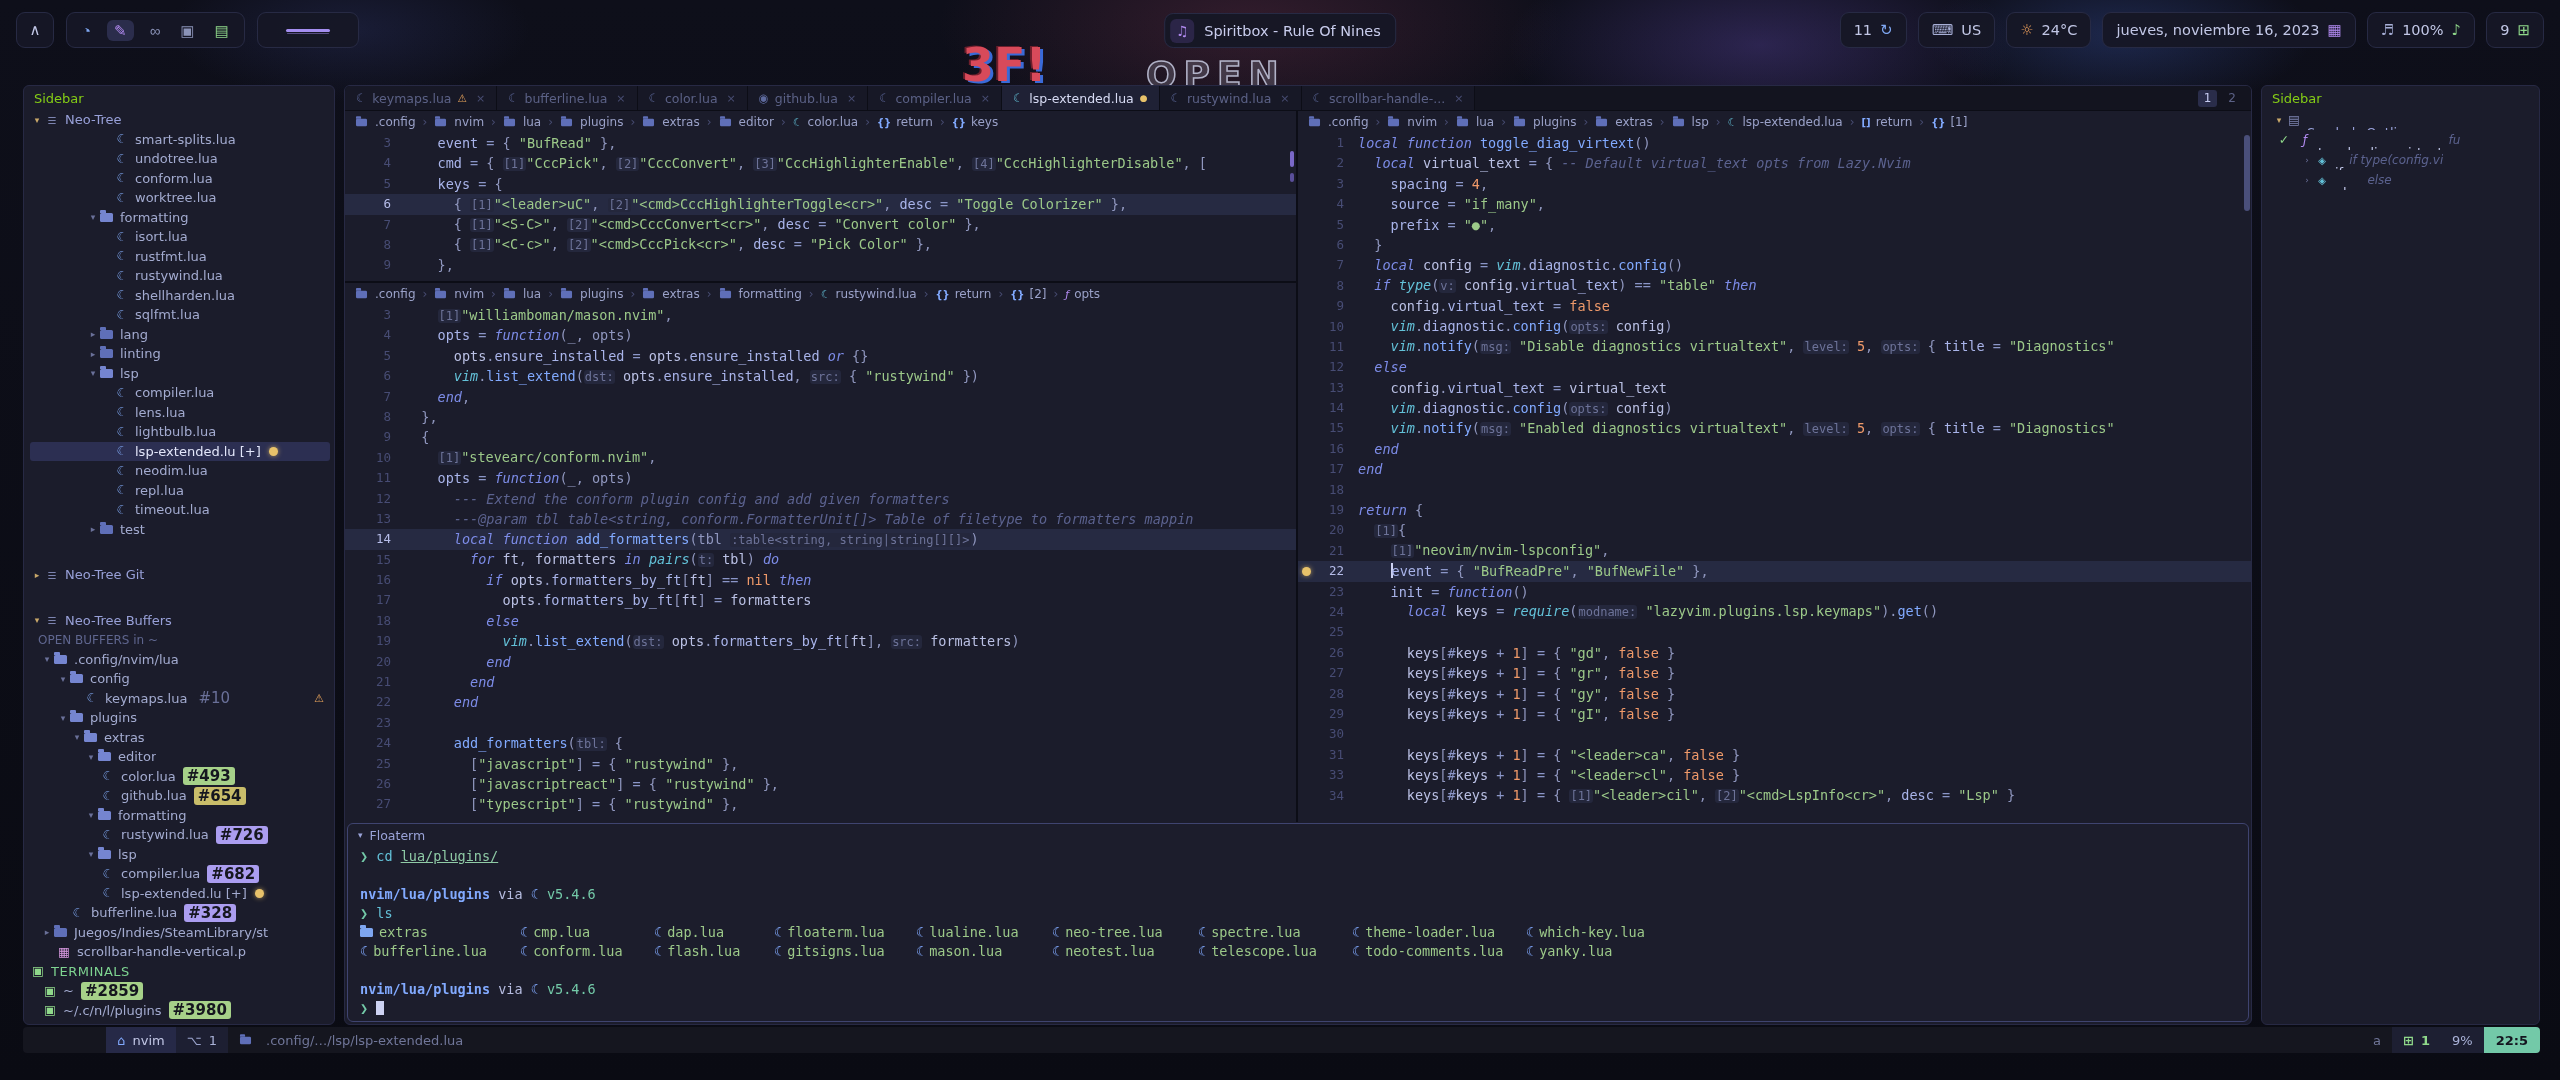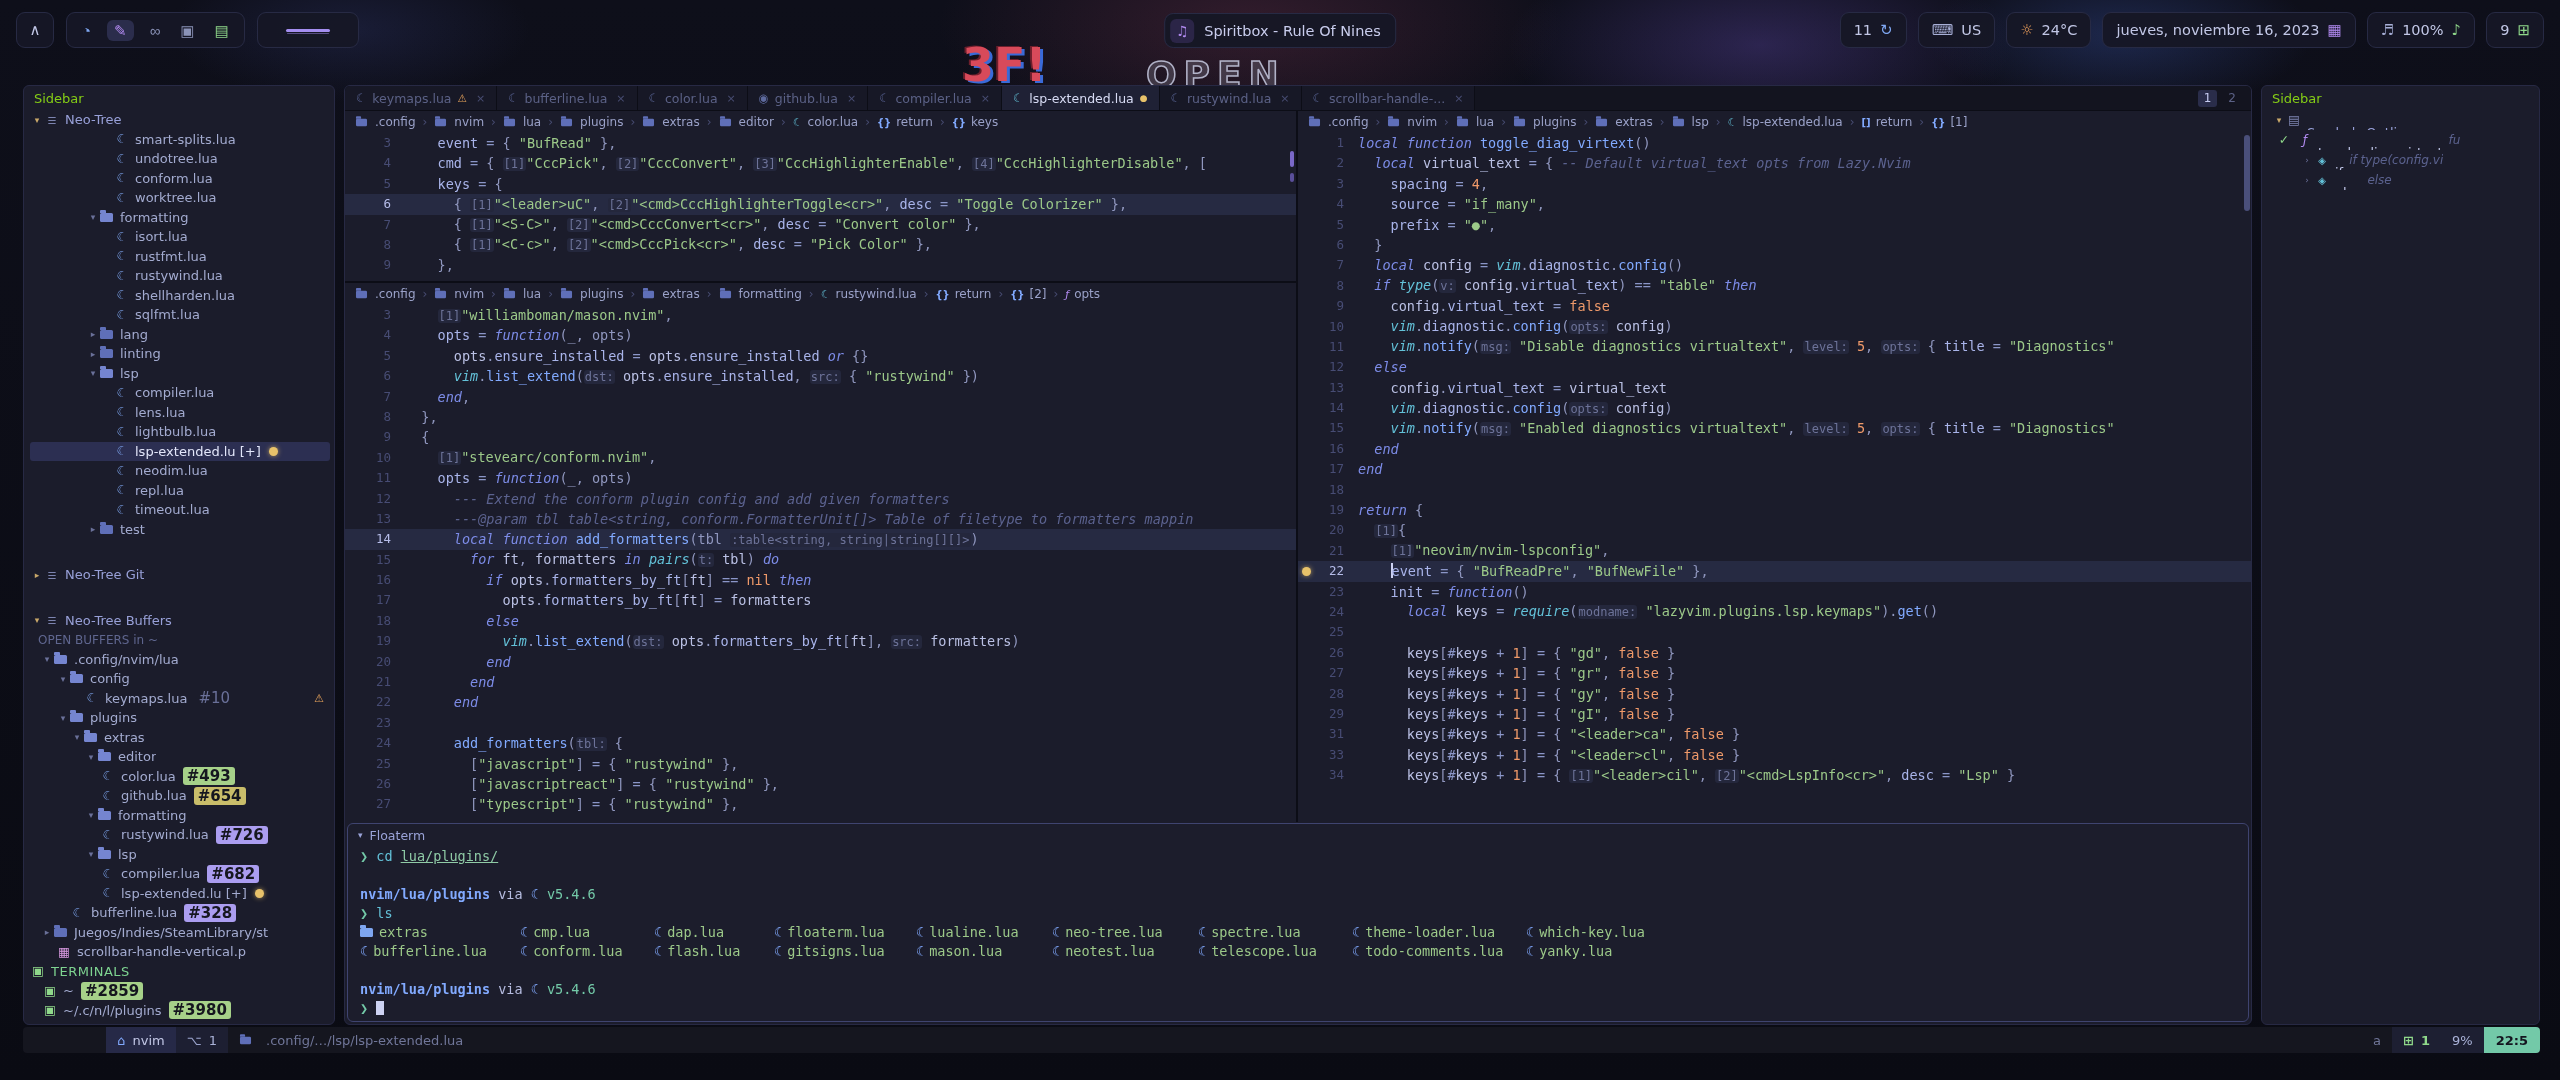--- a/index.html
+++ b/index.html
@@ -650,20 +650,21 @@
                 <div class="cl"><span class="sign"></span><span class="ln">20</span><span class="src"><span class="s-pn">  </span><span class="s-inl">[1]</span><span class="s-pn">{</span></span></div>
                 <div class="cl"><span class="sign"></span><span class="ln">21</span><span class="src"><span class="s-pn">    </span><span class="s-inl">[1]</span><span class="s-str">"neovim/nvim-lspconfig"</span><span class="s-pn">,</span></span></div>
                 <div class="cl hl"><span class="sign"><span class="bulb" style="margin: 0px;"></span></span><span class="ln">22</span><span class="src"><span class="s-pn">    </span><span class="cur"></span><span class="s-fld">event </span><span class="s-op">= </span><span class="s-pn">{ </span><span class="s-str">"BufReadPre"</span><span class="s-pn">, </span><span class="s-str">"BufNewFile"</span><span class="s-pn"> },</span></span></div>
                 <div class="cl"><span class="sign"></span><span class="ln">23</span><span class="src"><span class="s-fld">    init </span><span class="s-op">= </span><span class="s-kw">function</span><span class="s-pn">()</span></span></div>
                 <div class="cl"><span class="sign"></span><span class="ln">24</span><span class="src"><span class="s-kw">      local </span><span class="s-var">keys </span><span class="s-op">= </span><span class="s-bi">require</span><span class="s-pn">(</span><span class="s-inl">modname:</span><span class="s-str"> "lazyvim.plugins.lsp.keymaps"</span><span class="s-pn">).</span><span class="s-fn">get</span><span class="s-pn">()</span></span></div>
                 <div class="cl"><span class="sign"></span><span class="ln">25</span><span class="src"></span></div>
                 <div class="cl"><span class="sign"></span><span class="ln">26</span><span class="src"><span class="s-var">      keys</span><span class="s-pn">[</span><span class="s-op">#</span><span class="s-var">keys</span><span class="s-op"> + </span><span class="s-cst">1</span><span class="s-pn">] </span><span class="s-op">= </span><span class="s-pn">{ </span><span class="s-str">"gd"</span><span class="s-pn">, </span><span class="s-cst">false</span><span class="s-pn"> }</span></span></div>
                 <div class="cl"><span class="sign"></span><span class="ln">27</span><span class="src"><span class="s-var">      keys</span><span class="s-pn">[</span><span class="s-op">#</span><span class="s-var">keys</span><span class="s-op"> + </span><span class="s-cst">1</span><span class="s-pn">] </span><span class="s-op">= </span><span class="s-pn">{ </span><span class="s-str">"gr"</span><span class="s-pn">, </span><span class="s-cst">false</span><span class="s-pn"> }</span></span></div>
                 <div class="cl"><span class="sign"></span><span class="ln">28</span><span class="src"><span class="s-var">      keys</span><span class="s-pn">[</span><span class="s-op">#</span><span class="s-var">keys</span><span class="s-op"> + </span><span class="s-cst">1</span><span class="s-pn">] </span><span class="s-op">= </span><span class="s-pn">{ </span><span class="s-str">"gy"</span><span class="s-pn">, </span><span class="s-cst">false</span><span class="s-pn"> }</span></span></div>
                 <div class="cl"><span class="sign"></span><span class="ln">29</span><span class="src"><span class="s-var">      keys</span><span class="s-pn">[</span><span class="s-op">#</span><span class="s-var">keys</span><span class="s-op"> + </span><span class="s-cst">1</span><span class="s-pn">] </span><span class="s-op">= </span><span class="s-pn">{ </span><span class="s-str">"gI"</span><span class="s-pn">, </span><span class="s-cst">false</span><span class="s-pn"> }</span></span></div>
+                <div class="cl"><span class="sign"></span><span class="ln">30</span><span class="src"></span></div>
                 <div class="cl"><span class="sign"></span><span class="ln">31</span><span class="src"><span class="s-var">      keys</span><span class="s-pn">[</span><span class="s-op">#</span><span class="s-var">keys</span><span class="s-op"> + </span><span class="s-cst">1</span><span class="s-pn">] </span><span class="s-op">= </span><span class="s-pn">{ </span><span class="s-str">"&lt;leader&gt;ca"</span><span class="s-pn">, </span><span class="s-cst">false</span><span class="s-pn"> }</span></span></div>
                 <div class="cl"><span class="sign"></span><span class="ln">33</span><span class="src"><span class="s-var">      keys</span><span class="s-pn">[</span><span class="s-op">#</span><span class="s-var">keys</span><span class="s-op"> + </span><span class="s-cst">1</span><span class="s-pn">] </span><span class="s-op">= </span><span class="s-pn">{ </span><span class="s-str">"&lt;leader&gt;cl"</span><span class="s-pn">, </span><span class="s-cst">false</span><span class="s-pn"> }</span></span></div>
                 <div class="cl"><span class="sign"></span><span class="ln">34</span><span class="src"><span class="s-var">      keys</span><span class="s-pn">[</span><span class="s-op">#</span><span class="s-var">keys</span><span class="s-op"> + </span><span class="s-cst">1</span><span class="s-pn">] </span><span class="s-op">= </span><span class="s-pn">{ </span><span class="s-inl">[1]</span><span class="s-str">"&lt;leader&gt;cil"</span><span class="s-pn">, </span><span class="s-inl">[2]</span><span class="s-str">"&lt;cmd&gt;LspInfo&lt;cr&gt;"</span><span class="s-pn">, </span><span class="s-fld">desc </span><span class="s-op">= </span><span class="s-str">"Lsp"</span><span class="s-pn"> }</span></span></div>
               </div>
           </section>
           <div class="scrollbar">
               <div class="thumb"></div>
             </div>
         </div>
       </div>

